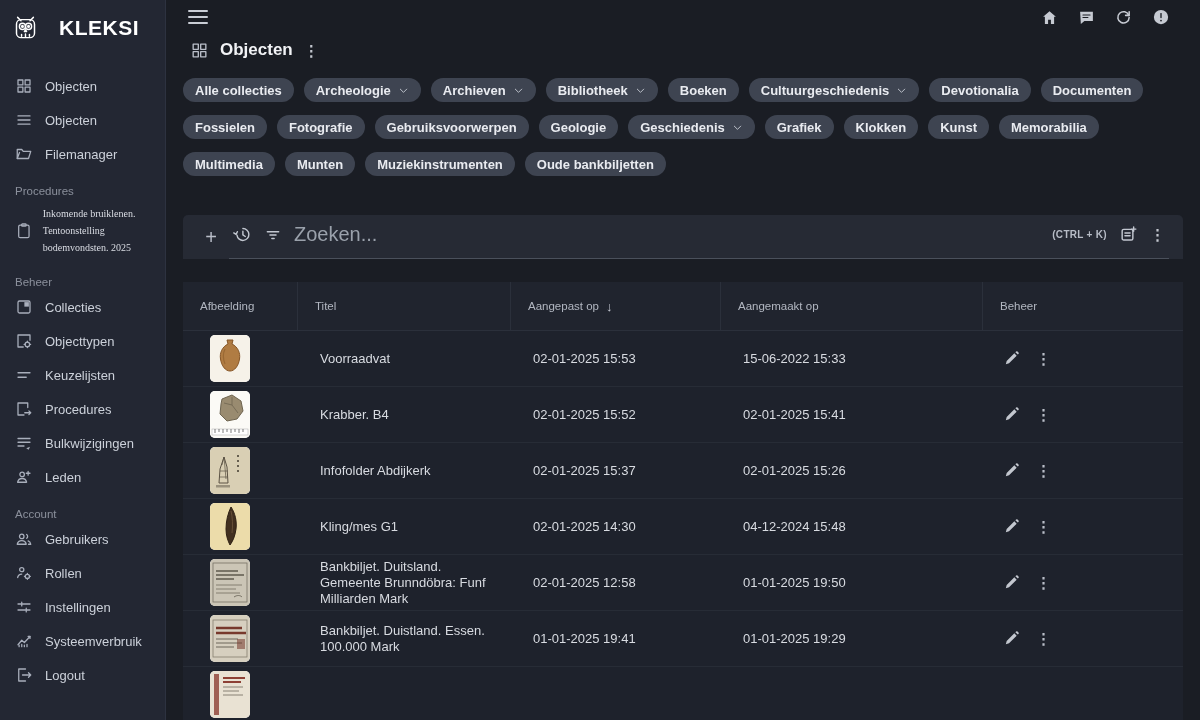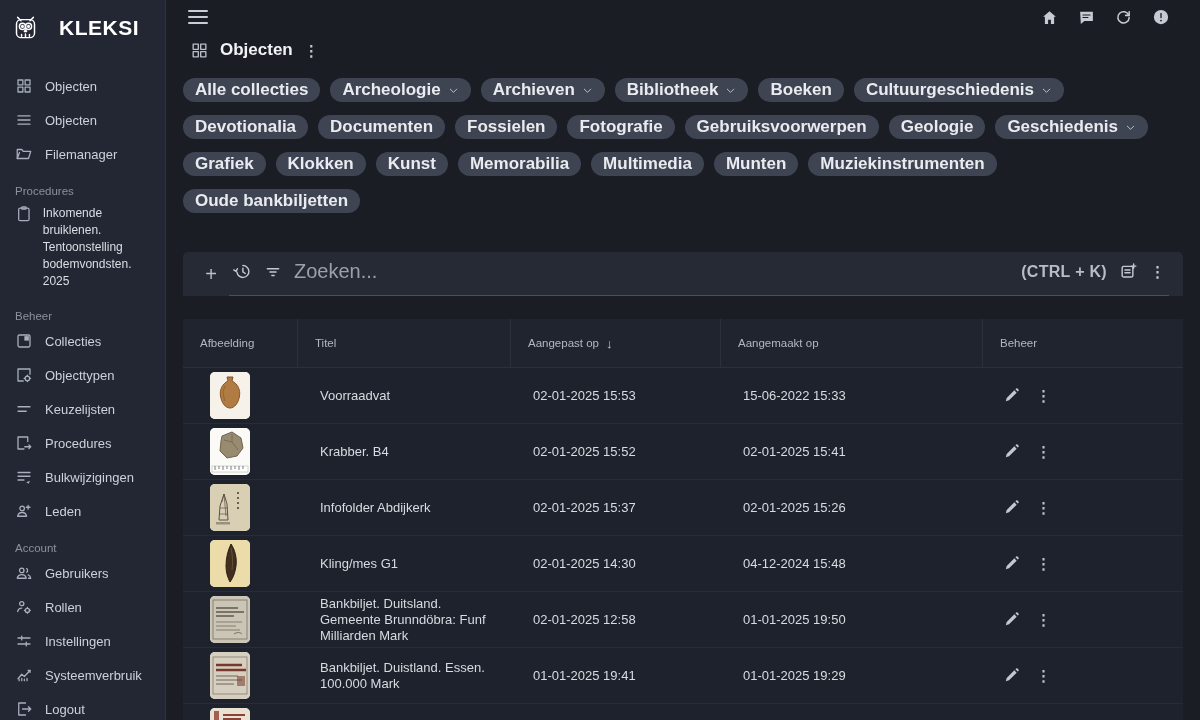--- a/index.html
+++ b/index.html
@@ -13,52 +13,52 @@
     width:166px;min-width:166px;height:720px;box-sizing:border-box;
     background:#232733;border-right:1px solid #2d3240;
     display:flex;flex-direction:column;padding-top:10px;
   }
   .logo-row{display:flex;align-items:center;gap:20px;padding:4px 12px 8px;}
   .brand{color:#ffffff;font-weight:bold;font-size:21px;letter-spacing:.5px;}
   .nav-group{margin-top:20px;}
   .nav-item{display:flex;align-items:center;gap:12px;padding:8px 15px;color:#ccd1da;font-size:13px;cursor:pointer;}
   .nav-item svg{flex:0 0 auto;}
   .sec-label{color:#8b909c;font-size:11.5px;padding:14px 15px 2px;}
-  .proc-item{display:flex;gap:10px;padding:6px 10px 6px 15px;color:#dbdee5;font-size:12px;line-height:17px;}
+  .proc-item{display:flex;align-items:center;gap:10px;padding:6px 10px 6px 15px;color:#dbdee5;font-size:10px;line-height:17px;font-family:Liberation Serif, serif;}
   .proc-text{width:114px;}
   .icon-s{stroke:#a9afbc;fill:none;stroke-width:1.7;stroke-linecap:round;stroke-linejoin:round;}
   
   .main{flex:1;display:flex;flex-direction:column;box-sizing:border-box;}
   .topbar{height:34px;display:flex;align-items:center;justify-content:space-between;padding:6px 30px 0 22px;}
   .burger{width:20px;cursor:pointer;}
   .burger div{height:2px;background:#c9cdd5;margin:4px 0;border-radius:1px;}
   .top-icons{display:flex;align-items:center;gap:20px;}
   .title-row{display:flex;align-items:center;gap:11px;padding:12px 24px 2px;}
   .page-title{color:#f1f2f5;font-size:17px;font-weight:bold;}
   .kebab{color:#c2c6ce;font-size:15px;font-weight:bold;line-height:1;cursor:pointer;letter-spacing:0;}
   .chips{display:flex;flex-wrap:wrap;gap:13px 10px;padding:16px 17px 0;width:1000px;}
   .chip{
     display:inline-flex;align-items:center;gap:7px;background:#3e4451;color:#e9ebf0;
-    border:none;border-radius:999px;padding:5px 12px;font-size:17px;font-weight:bold;
+    border:none;border-radius:999px;padding:5px 12px;font-size:13px;font-weight:bold;
     font-family:inherit;cursor:pointer;height:24px;box-sizing:border-box;
   }
   .chev{stroke:#c6cad3;fill:none;stroke-width:2;stroke-linecap:round;}
   
   .search-panel{
     margin:39px 17px 0;width:1000px;box-sizing:border-box;height:52px;
     background:#262a34;border-radius:5px 5px 0 0;display:flex;align-items:center;padding:0 14px 0 10px;
   }
   .plus-btn{width:36px;text-align:center;color:#b9bec8;font-size:20px;font-weight:normal;cursor:pointer;}
   .search-row{flex:1;display:flex;align-items:center;gap:12px;height:47px;border-bottom:1px solid #4a505b;margin-top:-4px;padding:0 4px;}
   .search-input{
     flex:1;background:transparent;border:none;outline:none;color:#5eead4;
     font-size:20px;font-family:inherit;padding:0;
   }
   .search-input::placeholder{color:#9aa1ab;}
-  .shortcut{color:#b7bcc6;font-size:16px;font-weight:bold;letter-spacing:.3px;white-space:nowrap;}
+  .shortcut{color:#b7bcc6;font-size:10px;font-weight:bold;letter-spacing:.3px;white-space:nowrap;}
   .icon-a{stroke:#c3c8d1;fill:none;stroke-width:1.8;stroke-linecap:round;stroke-linejoin:round;cursor:pointer;}
   
   .table{margin:23px 17px 0;width:1000px;}
   .thead,.trow{display:grid;grid-template-columns:114px 213px 210px 262px 1fr;}
   .thead{background:#20242e;height:48px;border-bottom:1px solid #2b303b;}
   .th{display:flex;align-items:center;gap:7px;padding-left:17px;color:#b2b7c1;font-size:11.5px;cursor:pointer;}
   .th + .th{border-left:1px solid #2b303b;}
   .sort-ic{color:#c6cad3;font-size:13px;}
   .trow{background:#1e222c;height:55px;border-bottom:1px solid #272c36;cursor:pointer;}
   .tc{display:flex;align-items:center;color:#d8dbe1;font-size:13px;line-height:16px;}

